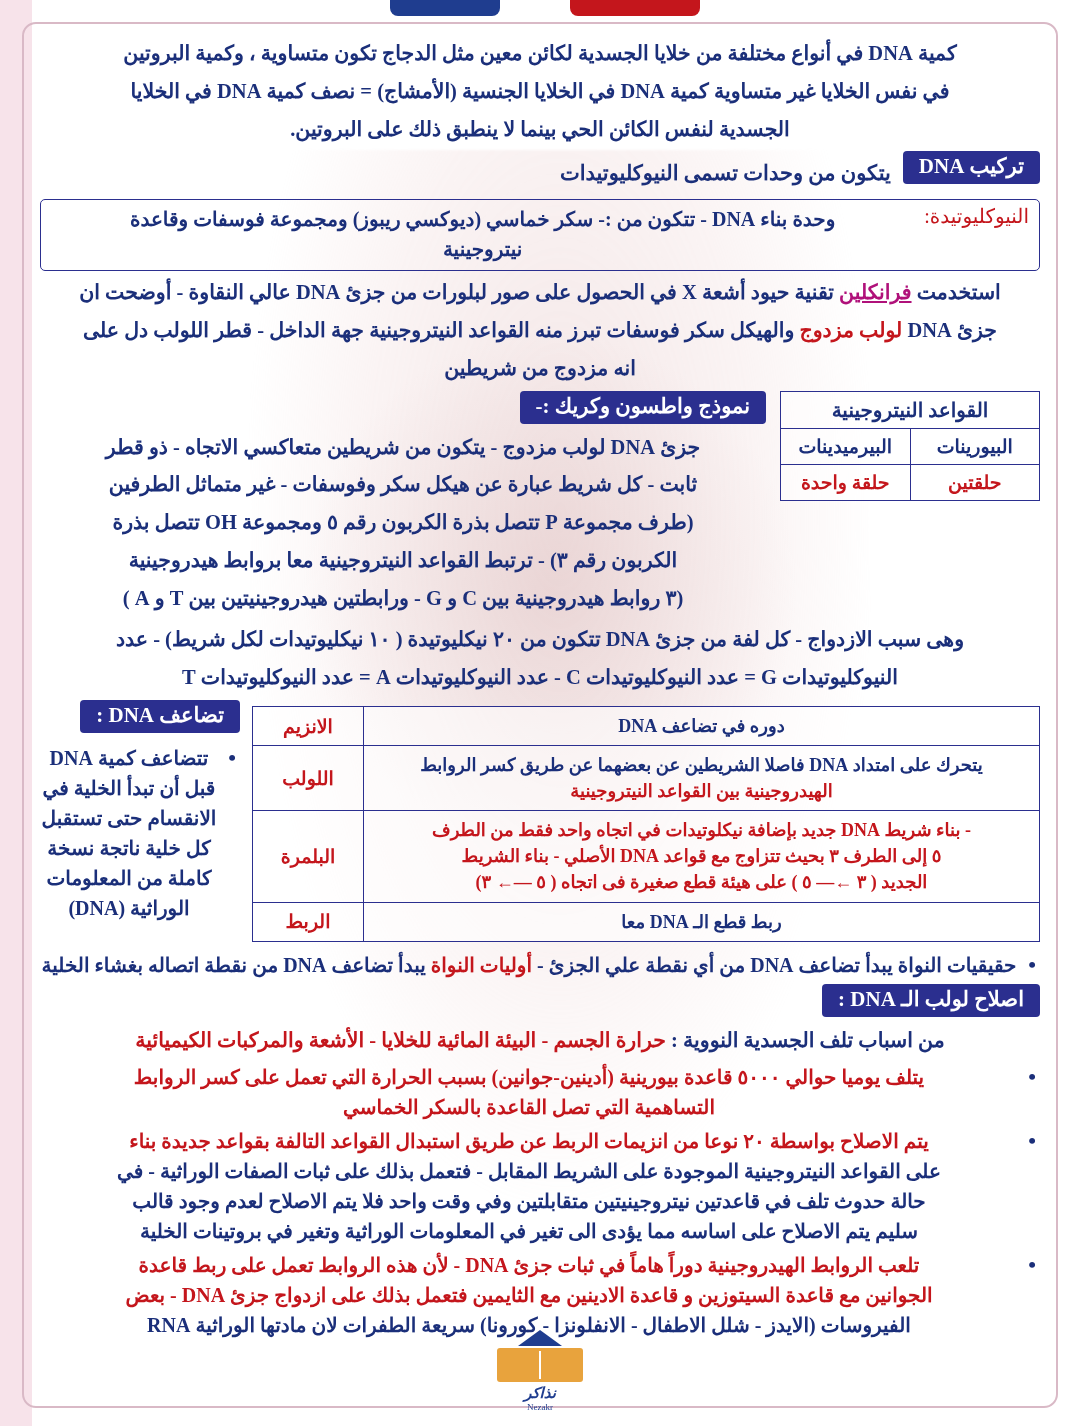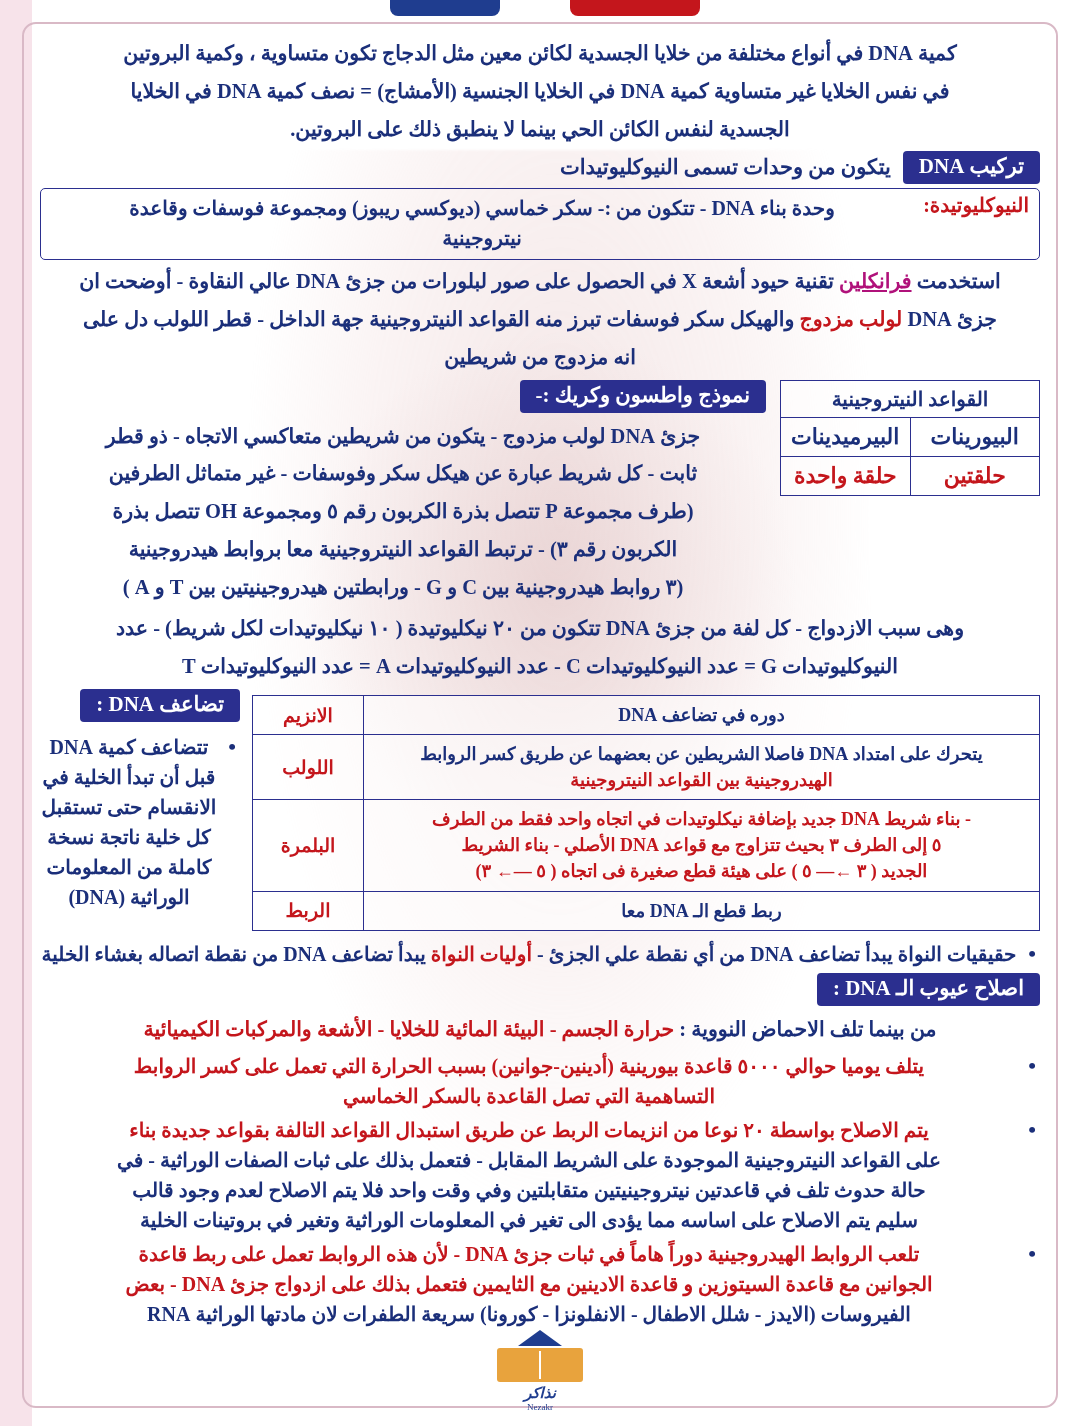--- a/index.html
+++ b/index.html
@@ -72,54 +72,54 @@
     text-align:center;
   }
   .red{ color:#c4161c; }
   .magenta{ color:#b0117a; }
   .under{ text-decoration:underline; }
 
   .struct-row{
     display:flex;align-items:center;justify-content:flex-start;gap:12px;
     margin:2px 0 4px 0;
   }
-  .struct-row .sec-head{margin-bottom:0;}
+  .struct-row .sec-head{margin-bottom:11px;}
   .struct-row .txt{
     font-size:21px;font-weight:bold;color:#1b2f7a;text-align:right;
   }
 
   .nucleo-box{
     border:1.6px solid #2b2f8f;border-radius:5px;
     padding:4px 10px 6px 10px;
     margin:4px 0 6px 0;
     display:flex;gap:10px;align-items:flex-start;
   }
   .nucleo-label{
-    color:#c4161c;font-weight:bold;font-size:20px;white-space:nowrap;
+    color:#c4161c;font-weight:normal;font-size:20px;white-space:nowrap;
   }
   .nucleo-text{
     color:#1b2f7a;font-weight:bold;font-size:20px;line-height:1.5;text-align:center;flex:1;
   }
 
   
   .split{
     display:flex;gap:14px;align-items:flex-start;margin-top:4px;
   }
   .split .right-col{ flex:1; }
   .split .left-col{ flex:0 0 auto; }
 
   table.data{
     border-collapse:collapse;
     direction:rtl;
     background:rgba(255,255,255,0.55);
   }
   table.data td,table.data th{
     border:1.4px solid #2b2f8f;
     padding:6px 10px;
-    font-size:22px;
+    font-size:19px;
     font-weight:bold;
     text-align:center;
     color:#1b2f7a;
   }
   table.data th.title{
     font-size:20px;color:#1b2f7a;
   }
   table.data td.red{ color:#c4161c; }
 
   .bases-table{ width:260px; }
@@ -290,24 +290,24 @@
     </div>
   </div>
 
   <ul class="bullets">
     <li>
       <span>حقيقيات النواة يبدأ تضاعف DNA من أي نقطة علي الجزئ - </span><span class="red">أوليات النواة</span><span> يبدأ تضاعف DNA من نقطة اتصاله بغشاء الخلية</span>
     </li>
   </ul>
 
   <div class="head-row">
-    <span class="sec-head">اصلاح عيوب الـ DNA :</span>
+    <span class="sec-head">اصلاح لولب الـ DNA :</span>
   </div>
   <p class="para tight">
-    <span>من بينما تلف الاحماض النووية : </span><span class="red">حرارة الجسم - البيئة المائية للخلايا - الأشعة والمركبات الكيميائية</span>
+    <span>من اسباب تلف الجسدية النووية : </span><span class="red">حرارة الجسم - البيئة المائية للخلايا - الأشعة والمركبات الكيميائية</span>
   </p>
 
   <ul class="bullets">
     <li>
       <span class="red">يتلف يوميا حوالي ٥٠٠٠ قاعدة بيورينية (أدينين-جوانين) بسبب الحرارة التي تعمل على كسر الروابط</span><br>
       <span class="red">التساهمية التي تصل القاعدة بالسكر الخماسي</span>
     </li>
     <li>
       <span class="red">يتم الاصلاح بواسطة ٢٠ نوعا من انزيمات الربط عن طريق استبدال القواعد التالفة بقواعد جديدة بناء</span><br>
       <span>على القواعد النيتروجينية الموجودة على الشريط المقابل - فتعمل بذلك على ثبات الصفات الوراثية - في</span><br>

